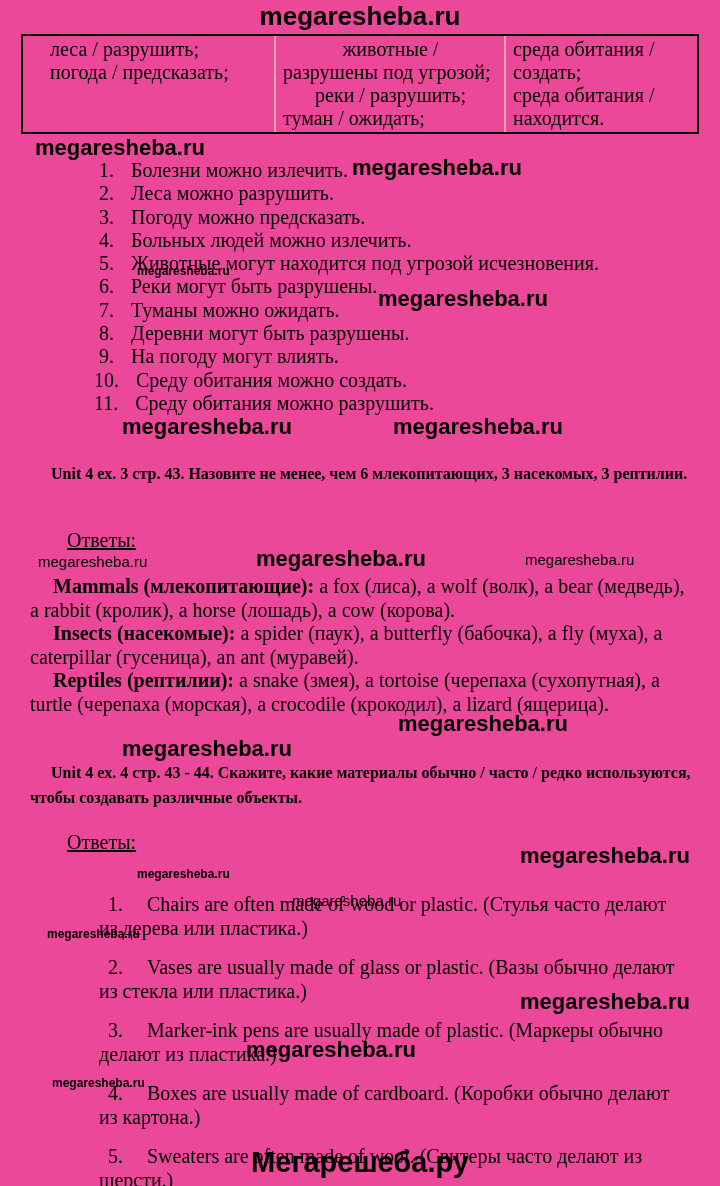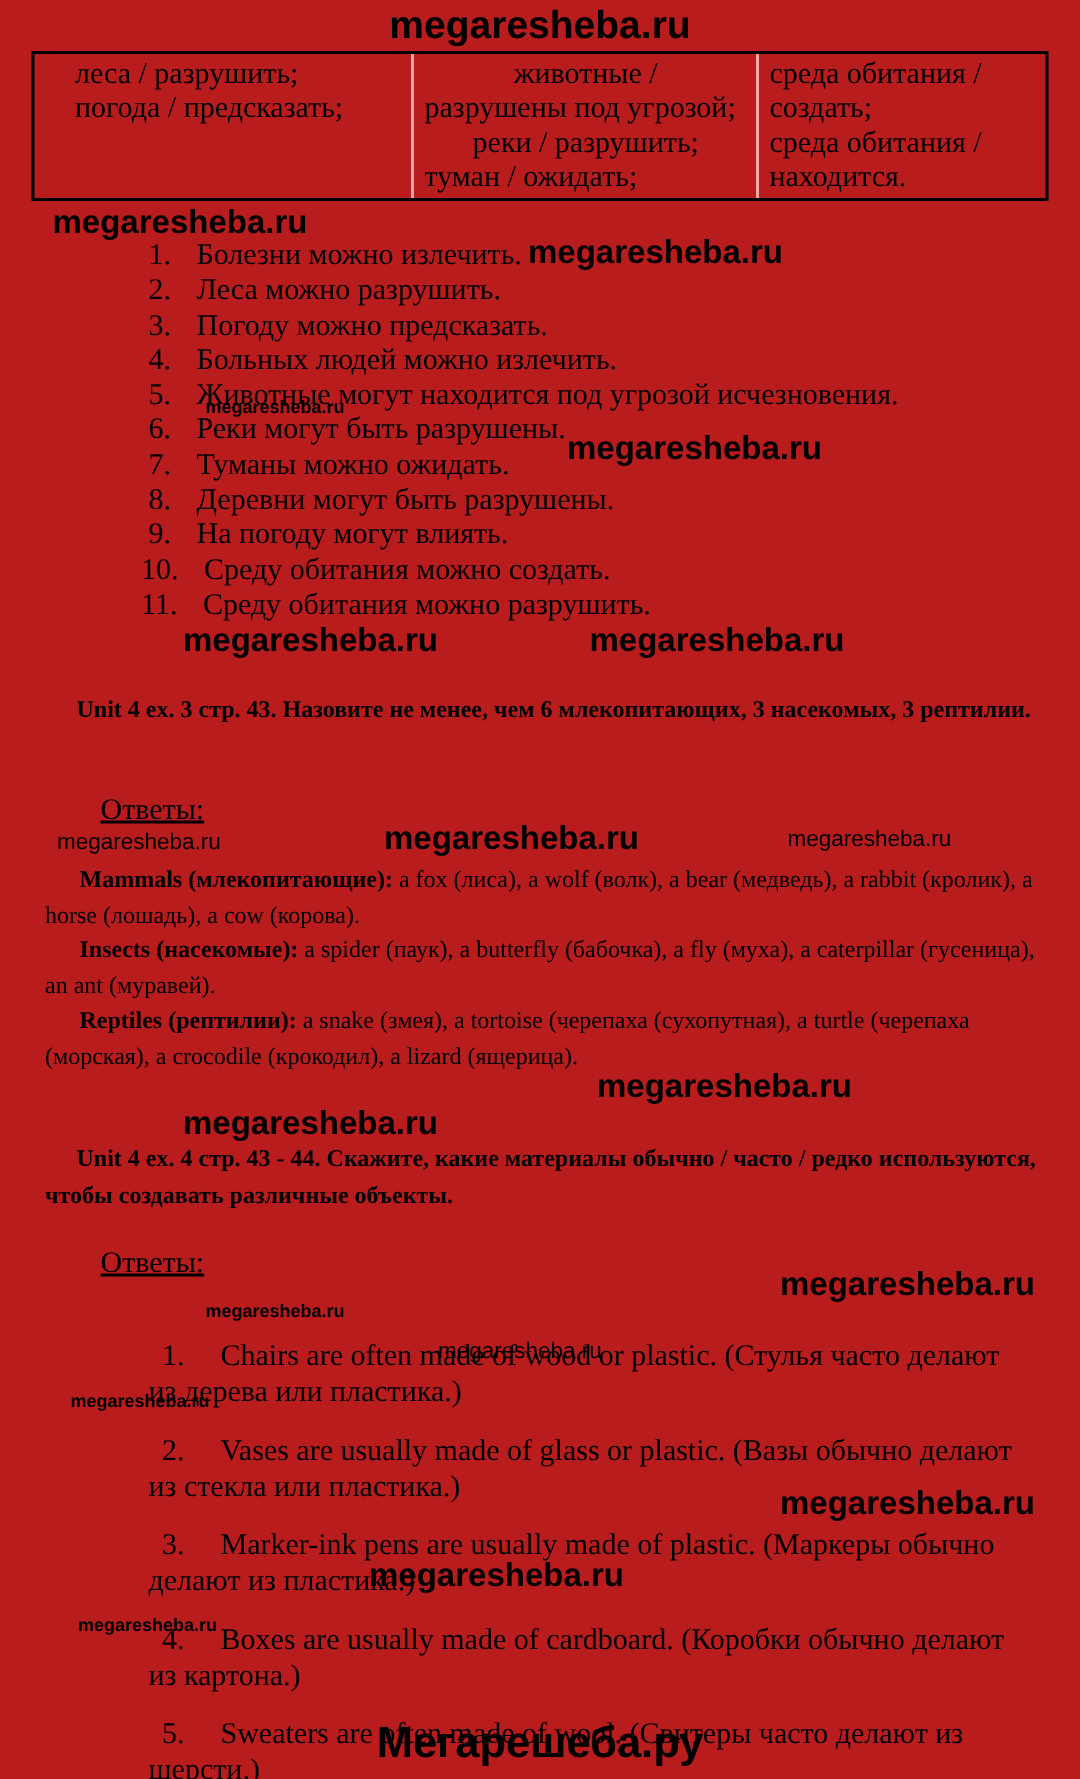--- a/index.html
+++ b/index.html
@@ -1,18 +1,18 @@
 <!DOCTYPE html>
 <html><head>
 <meta charset="utf-8">
 <style>
   html,body { margin:0; padding:0; background:#e8e8e8; }
   .page {
     position:relative; width:720px; height:1186px; margin:0 auto;
-    background:#b91c1c; color:#000;
+    background:#ec4899; color:#000;
     font-family:"Liberation Serif", serif;
     overflow:hidden;
   }
   
   .hdr-title {
     position:absolute; top:1px; left:0; width:720px; text-align:center;
     font-family:"Liberation Sans", sans-serif; font-weight:bold; font-size:26px;
   }
   
   .vtable {
@@ -35,21 +35,21 @@
     position:absolute; left:30px; width:663px; margin:0;
     font-weight:bold; font-size:16px; line-height:25px; text-indent:21px;
   }
   .h-ex3 { top:461px; }
   .h-ex4 { top:760px; }
   
   .answers { position:absolute; left:48px; font-size:20px; text-decoration:underline;margin-left:19px; }
   .ans1 { top:529px; }
   .ans2 { top:831px; }
   
-  .groups { position:absolute; top:575px; left:30px; width:663px; font-size:16px; line-height:23.5px;font-family:Liberation Serif, serif; }
+  .groups { position:absolute; top:575px; left:30px; width:663px; font-size:20px; line-height:23.5px;font-family:Liberation Serif, serif; }
   .groups p { margin:0; text-indent:23px; }
   .lead { font-weight:bold; }
   
   .list2 { position:absolute; top:877px; left:83px; width:620px; font-size:20px; line-height:23.5px; }
   .li2 { text-indent:9px; margin:16px; }
   .li2 .num { display:inline-block; width:39px; text-indent:0; }
   
   .ftr-title {
     position:absolute; top:1146px; left:0; width:720px; text-align:center;
     font-family:"Liberation Sans", sans-serif; font-weight:bold; font-size:29px;

